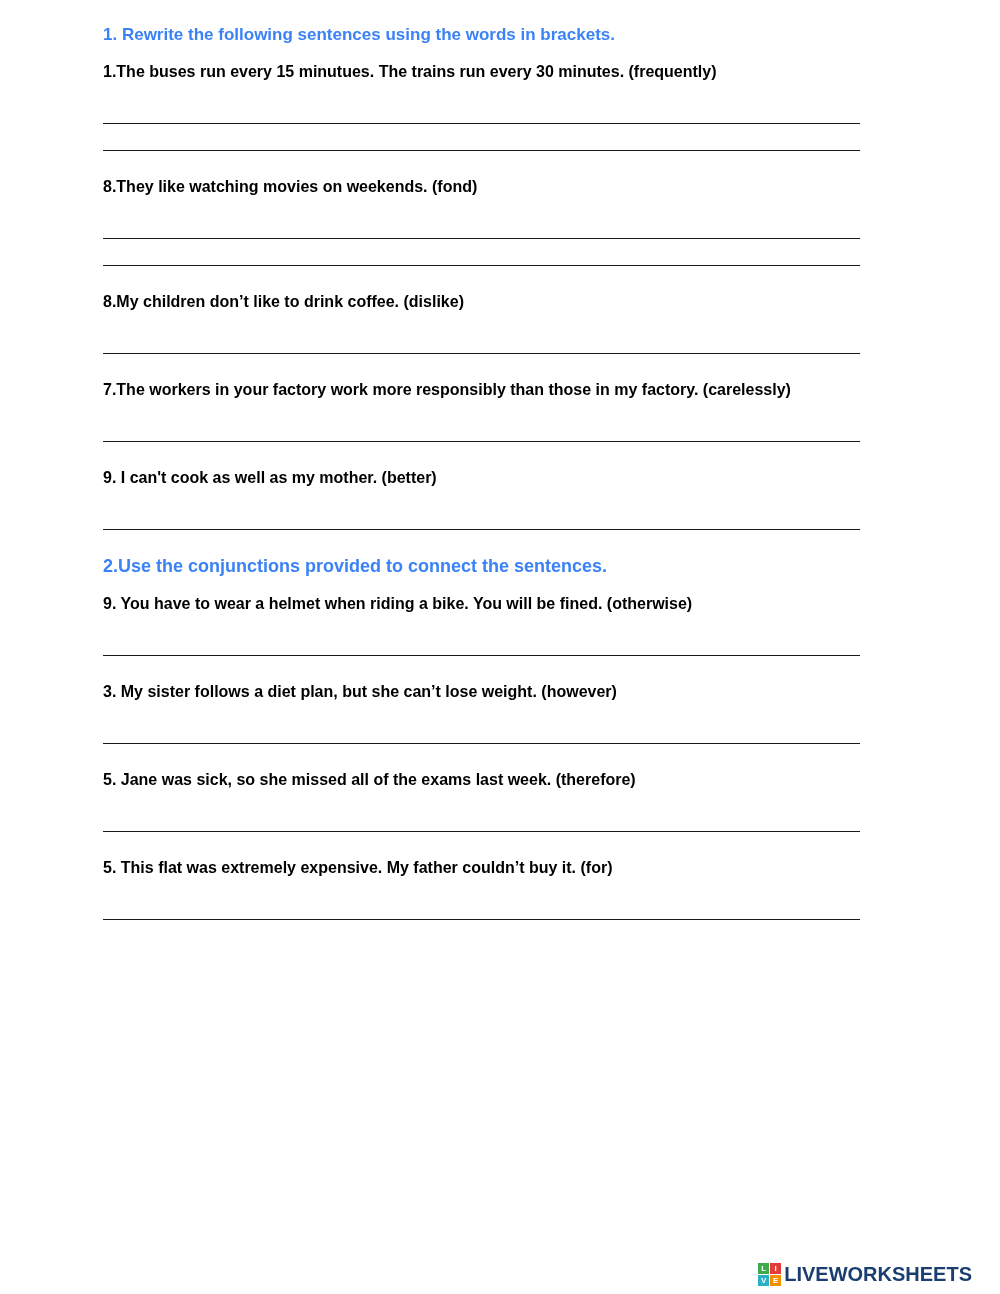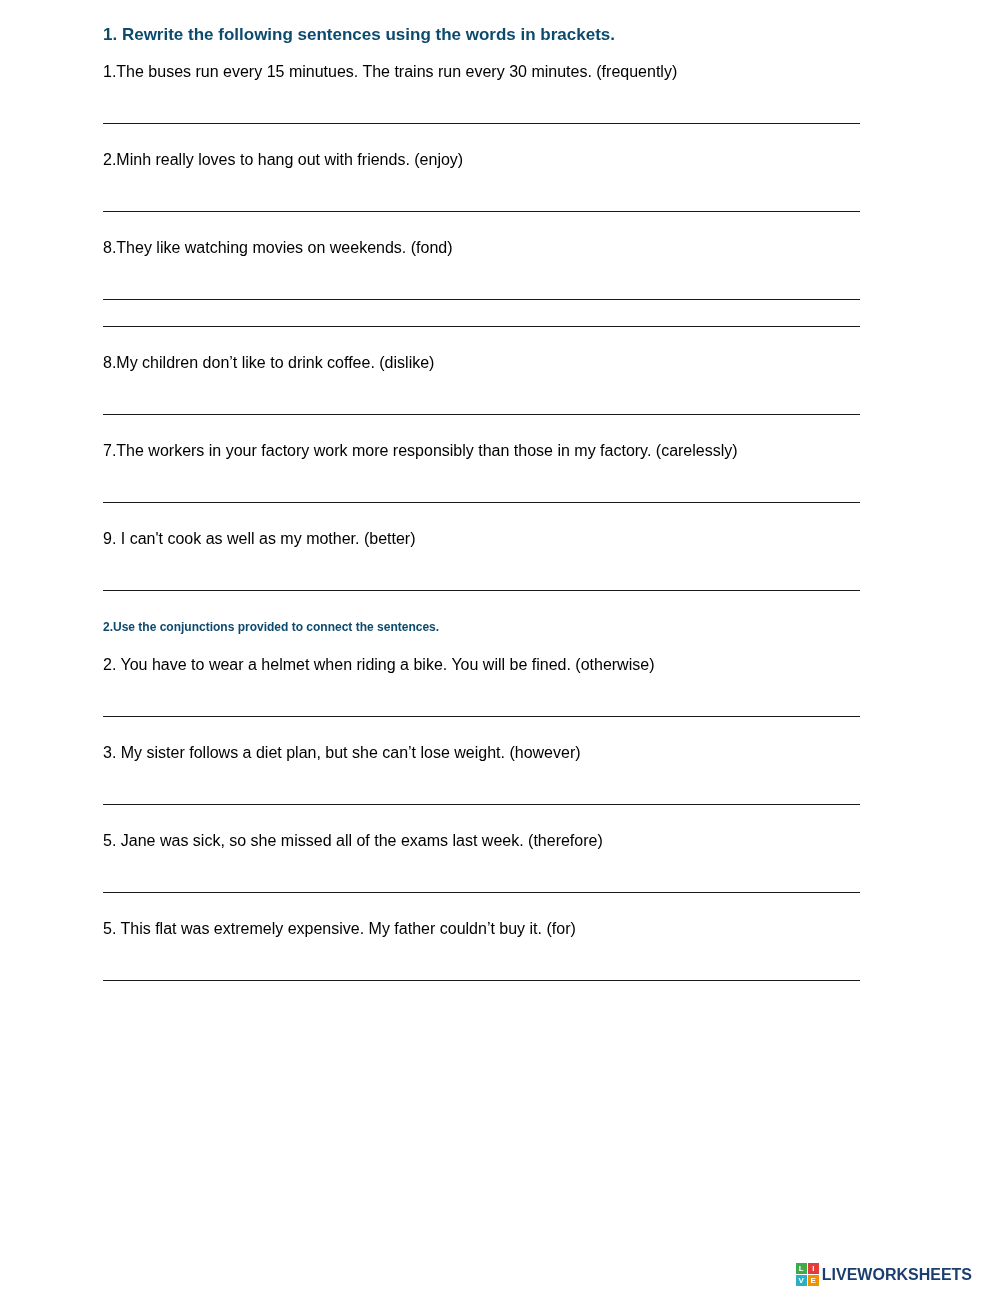--- a/index.html
+++ b/index.html
@@ -16,28 +16,29 @@
   }
   .content{
     margin-left:103px;
     width:757px;
   }
   .section-title{
     font-size:17px;
     font-weight:bold;
     line-height:21px;
     margin:0 0 17px 0;
-    color:#0c4a6e;
+    color:#3b82f6;
   }
   .section-title.second{
     margin-top:16px;
-    font-size:12px;
+    font-size:18px;
   }
   .qa{
     margin-bottom:26px;
+    font-weight:bold;
   }
   .question{
     font-size:16px;
     line-height:20px;
     margin:0 0 41px 0;
     color:#000;
   }
   .answer-line{
     height:0;
     border-bottom:1.5px solid #1a1a1a;
@@ -61,41 +62,40 @@
   }
   .logo-sq{
     width:11px;height:11px;
     display:flex;align-items:center;justify-content:center;
     color:#fff;
     font-size:8px;
     font-weight:bold;
     line-height:1;
   }
   .brand{
-    font-size:16px;
+    font-size:20px;
     font-weight:bold;
     letter-spacing:0px;
     color:#1a3e6f;
   }
 </style>
 </head>
 <body>
 
 <div class="sheet">
   <div class="content">
 
     <h2 class="section-title">1. Rewrite the following sentences using the words in brackets.</h2>
 
     <div class="qa">
       <p class="question">1.The buses run every 15 minutues. The trains run every 30 minutes. (frequently)</p>
       <div class="answer-line"></div>
     </div>
 
     <div class="qa">
-      <p class="question">2.Minh really loves to hang out with friends. (enjoy)</p>
       <div class="answer-line"></div>
     </div>
 
     <div class="qa">
       <p class="question">8.They like watching movies on weekends. (fond)</p>
       <div class="answer-line"></div>
     </div>
 
     <div class="qa">
       <div class="answer-line"></div>
@@ -114,21 +114,21 @@
 
     <div class="qa">
       <p class="question">9. I can't cook as well as my mother. (better)</p>
       <div class="answer-line"></div>
     </div>
 
     <h2 class="section-title second">2.Use the conjunctions provided to connect the sentences.</h2>
 
 
     <div class="qa">
-      <p class="question">2. You have to wear a helmet when riding a bike. You will be fined. (otherwise)</p>
+      <p class="question">9. You have to wear a helmet when riding a bike. You will be fined. (otherwise)</p>
       <div class="answer-line"></div>
     </div>
 
     <div class="qa">
       <p class="question">3. My sister follows a diet plan, but she can’t lose weight. (however)</p>
       <div class="answer-line"></div>
     </div>
 
     <div class="qa">
       <p class="question">5. Jane was sick, so she missed all of the exams last week. (therefore)</p>

